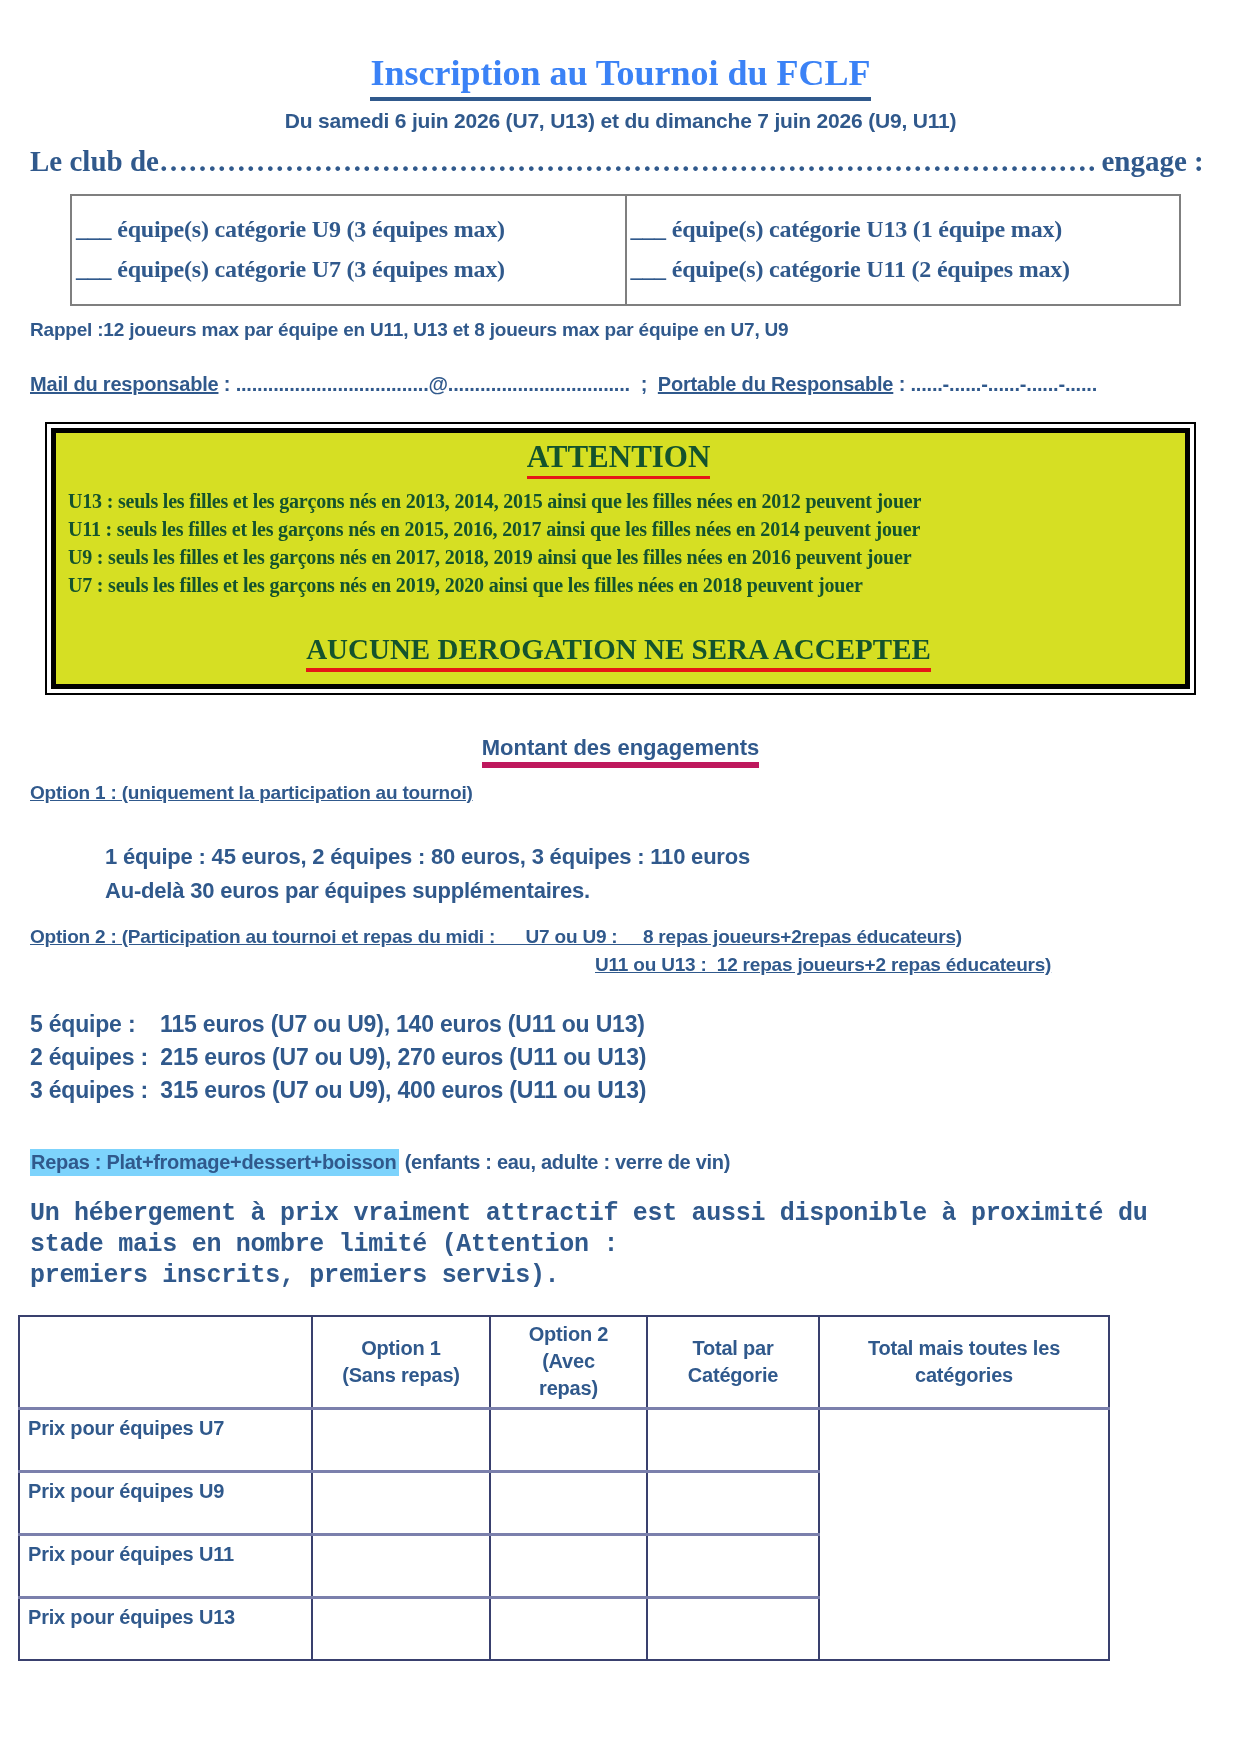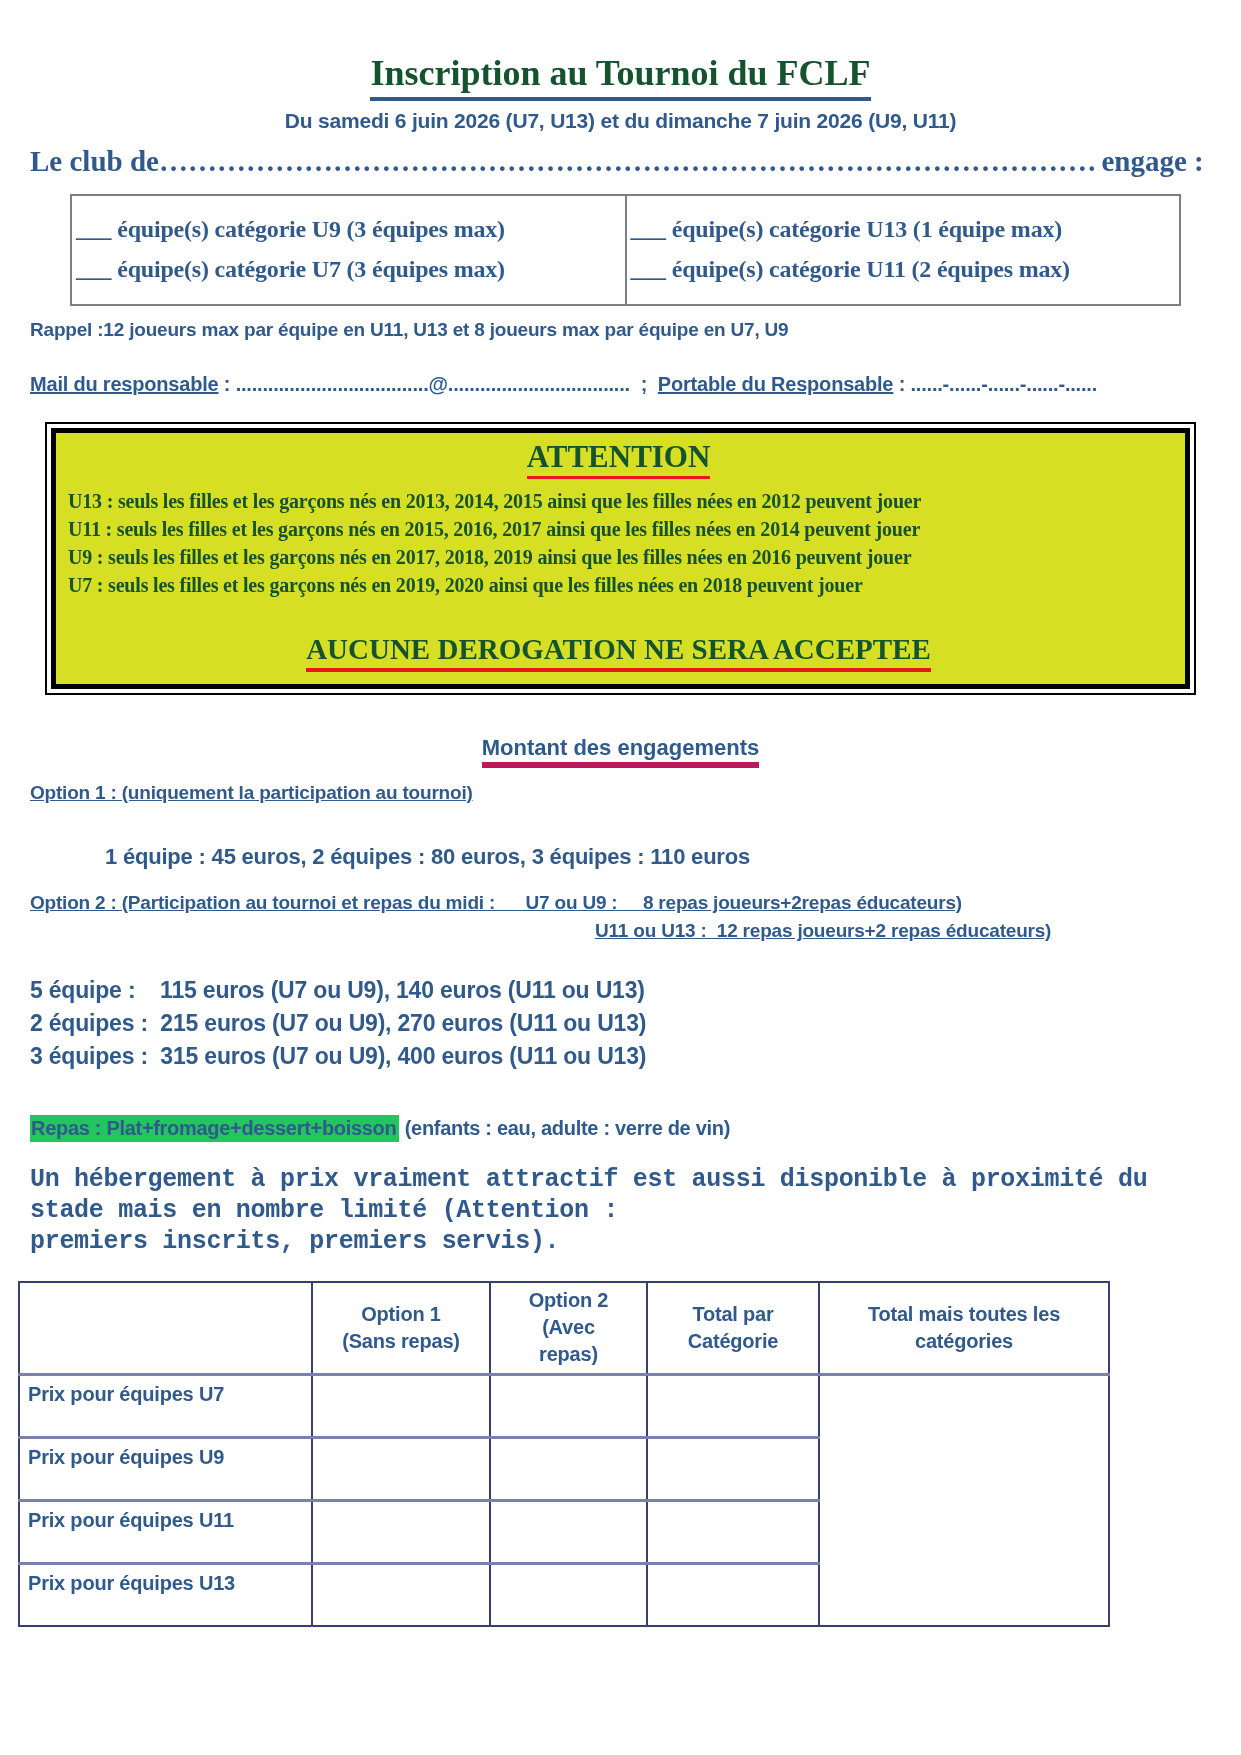--- a/index.html
+++ b/index.html
@@ -5,21 +5,21 @@
   * { margin:0; padding:0; box-sizing:border-box; }
   body { background:#ffffff; width:1241px; font-family:"Liberation Sans", sans-serif; }
   .page {
     width:1241px; min-height:1755px; background:#ffffff;
     padding:52px 30px 40px 30px; color:#30598C;
   }
 
   .title-wrap { text-align:center; }
   .title {
     display:inline-block; font-family:"Liberation Serif", serif;
-    font-size:36px; font-weight:bold; color:#14532d;
+    font-size:36px; font-weight:bold; color:#3b82f6;
     border-bottom:4px solid #30598C; padding-bottom:3px;
   }
   .subtitle { text-align:center; font-size:21px; font-weight:bold; margin-top:8px; letter-spacing:-0.2px; }
 
   .club-line {
     display:flex; align-items:baseline; font-family:"Liberation Serif", serif;
     font-weight:bold; font-size:29px; margin-top:12px;
   }
   .club-dots { flex:1; overflow:hidden; white-space:nowrap; }
   .club-suffix { white-space:pre; }
@@ -60,21 +60,21 @@
   .option1-line1 { font-size:22px; font-weight:bold; margin:40px 0 0 75px; letter-spacing:-0.2px; }
   .option1-line2 { font-size:22px; font-weight:bold; margin:8px 0 0 75px; letter-spacing:-0.2px; }
 
   .option2-label { font-size:19px; font-weight:bold; margin-top:22px; white-space:pre; letter-spacing:-0.2px; }
   .option2-line2 { font-size:19px; font-weight:bold; margin:6px 0 0 565px; white-space:pre; letter-spacing:-0.2px; }
 
   .price-lines { margin-top:32px; }
   .price-line { font-size:23px; font-weight:bold; white-space:pre; line-height:33px; letter-spacing:-0.2px; }
 
   .repas-line { font-size:20px; font-weight:bold; margin-top:44px; letter-spacing:-0.3px; }
-  .hl { background:#22c55e; padding:2px 3px 3px 1px; }
+  .hl { background:#7dd3fc; padding:2px 3px 3px 1px; }
 
   .lodging {
     font-size:25px; font-weight:bold; margin-top:24px;
     white-space:pre-line; line-height:31px; letter-spacing:-0.3px; max-width:1185px;font-family:Liberation Mono, monospace;
   }
 
   .price-table { border-collapse:collapse; margin:24px 0 0 -12px; table-layout:fixed; }
   .price-table th, .price-table td {
     border:2px solid #39406E; font-size:20px; font-weight:bold; color:#30598C;
     letter-spacing:-0.2px;
@@ -131,20 +131,21 @@
       </div>
     </div>
   </div>
 
   <div class="montant-wrap">
     <span class="montant">Montant des engagements</span>
   </div>
 
   <div class="option-label ul">Option 1 : (uniquement la participation au tournoi)</div>
   <div class="option1-line1">1 équipe : 45 euros, 2 équipes : 80 euros, 3 équipes : 110 euros</div>
+  <div class="option1-line2">Au-delà 30 euros par équipes supplémentaires.</div>
 
   <div class="option2-label ul">Option 2 : (Participation au tournoi et repas du midi :      U7 ou U9 :     8 repas joueurs+2repas éducateurs)</div>
   <div class="option2-line2 ul">U11 ou U13 :  12 repas joueurs+2 repas éducateurs)</div>
 
   <div class="price-lines">
     <div class="price-line">5 équipe :    115 euros (U7 ou U9), 140 euros (U11 ou U13)</div>
     <div class="price-line">2 équipes :  215 euros (U7 ou U9), 270 euros (U11 ou U13)</div>
     <div class="price-line">3 équipes :  315 euros (U7 ou U9), 400 euros (U11 ou U13)</div>
   </div>
 

